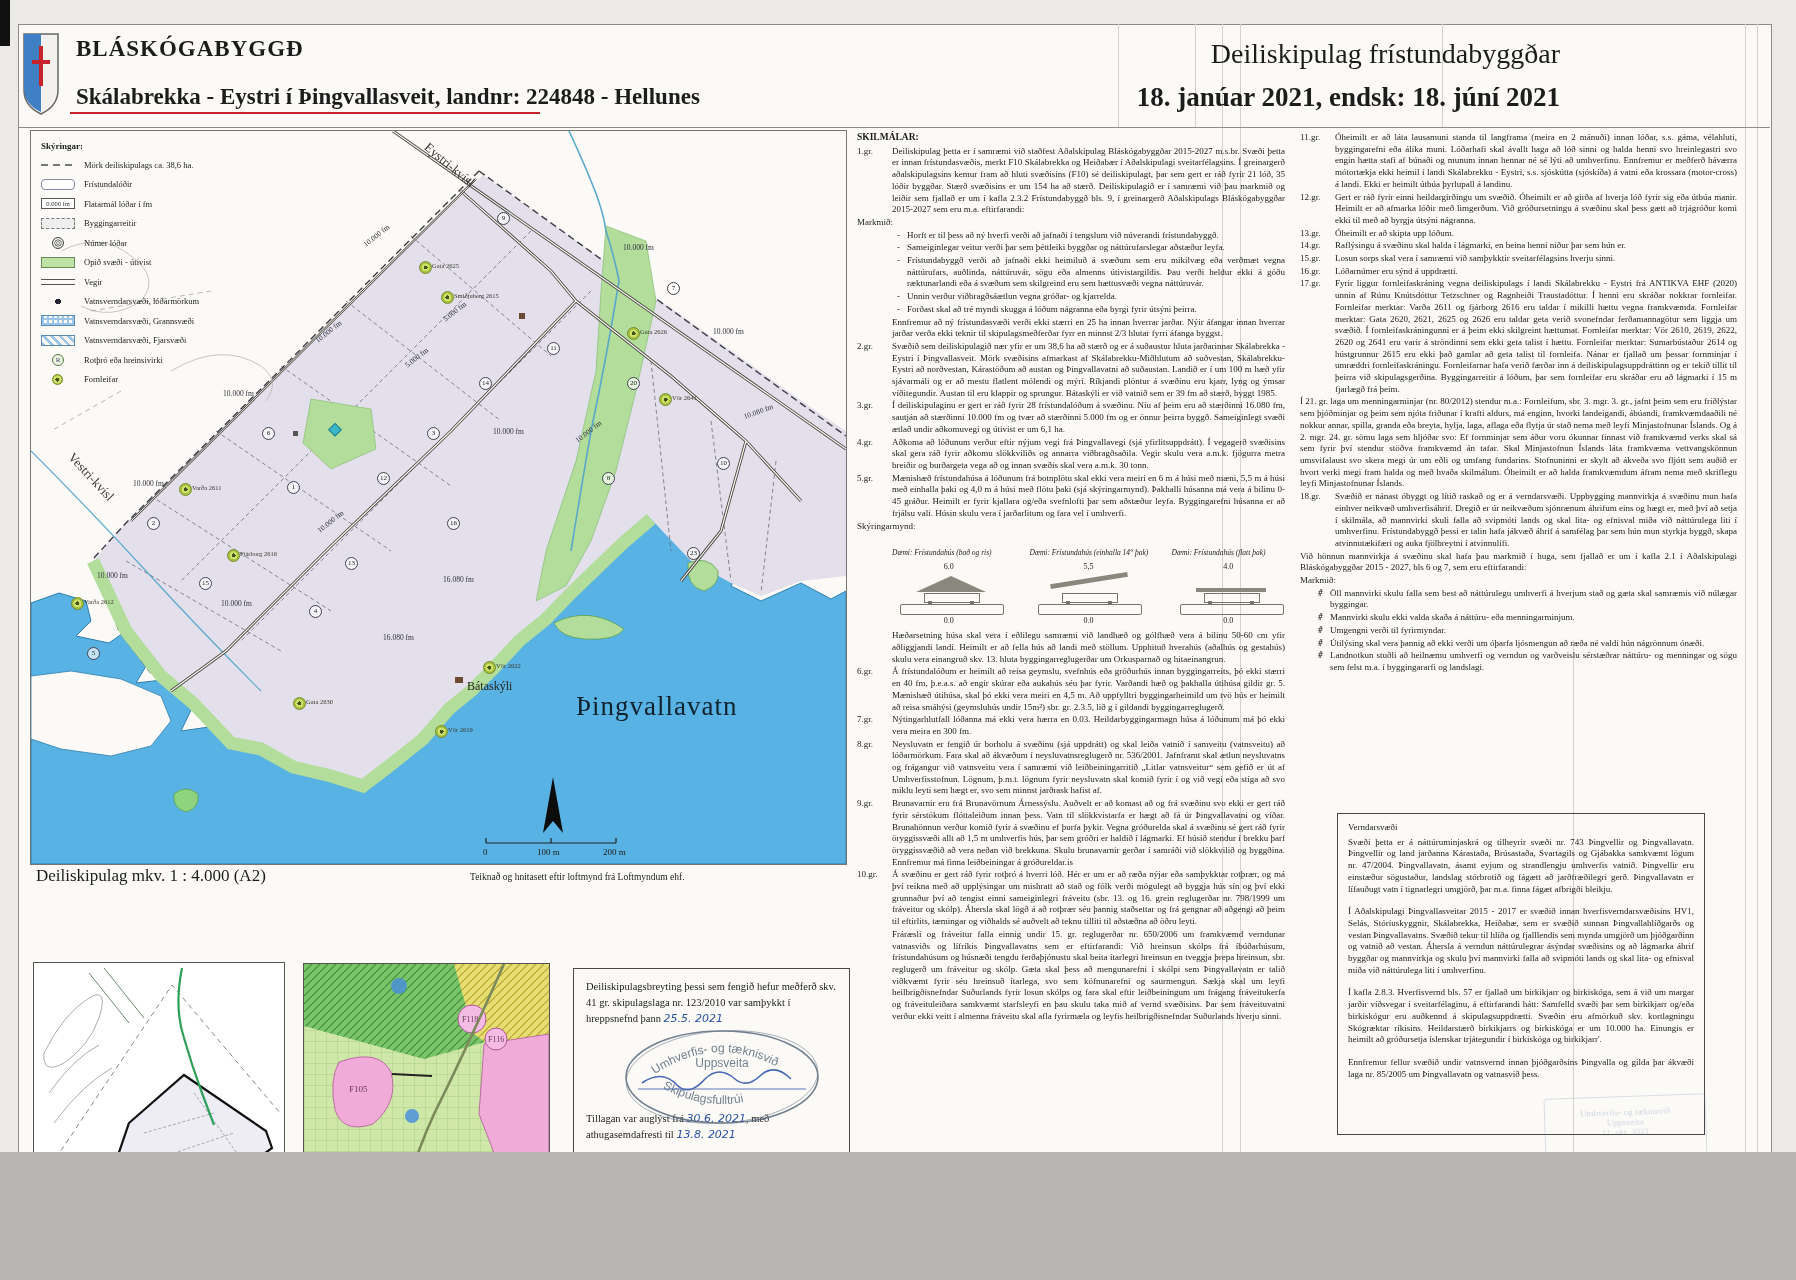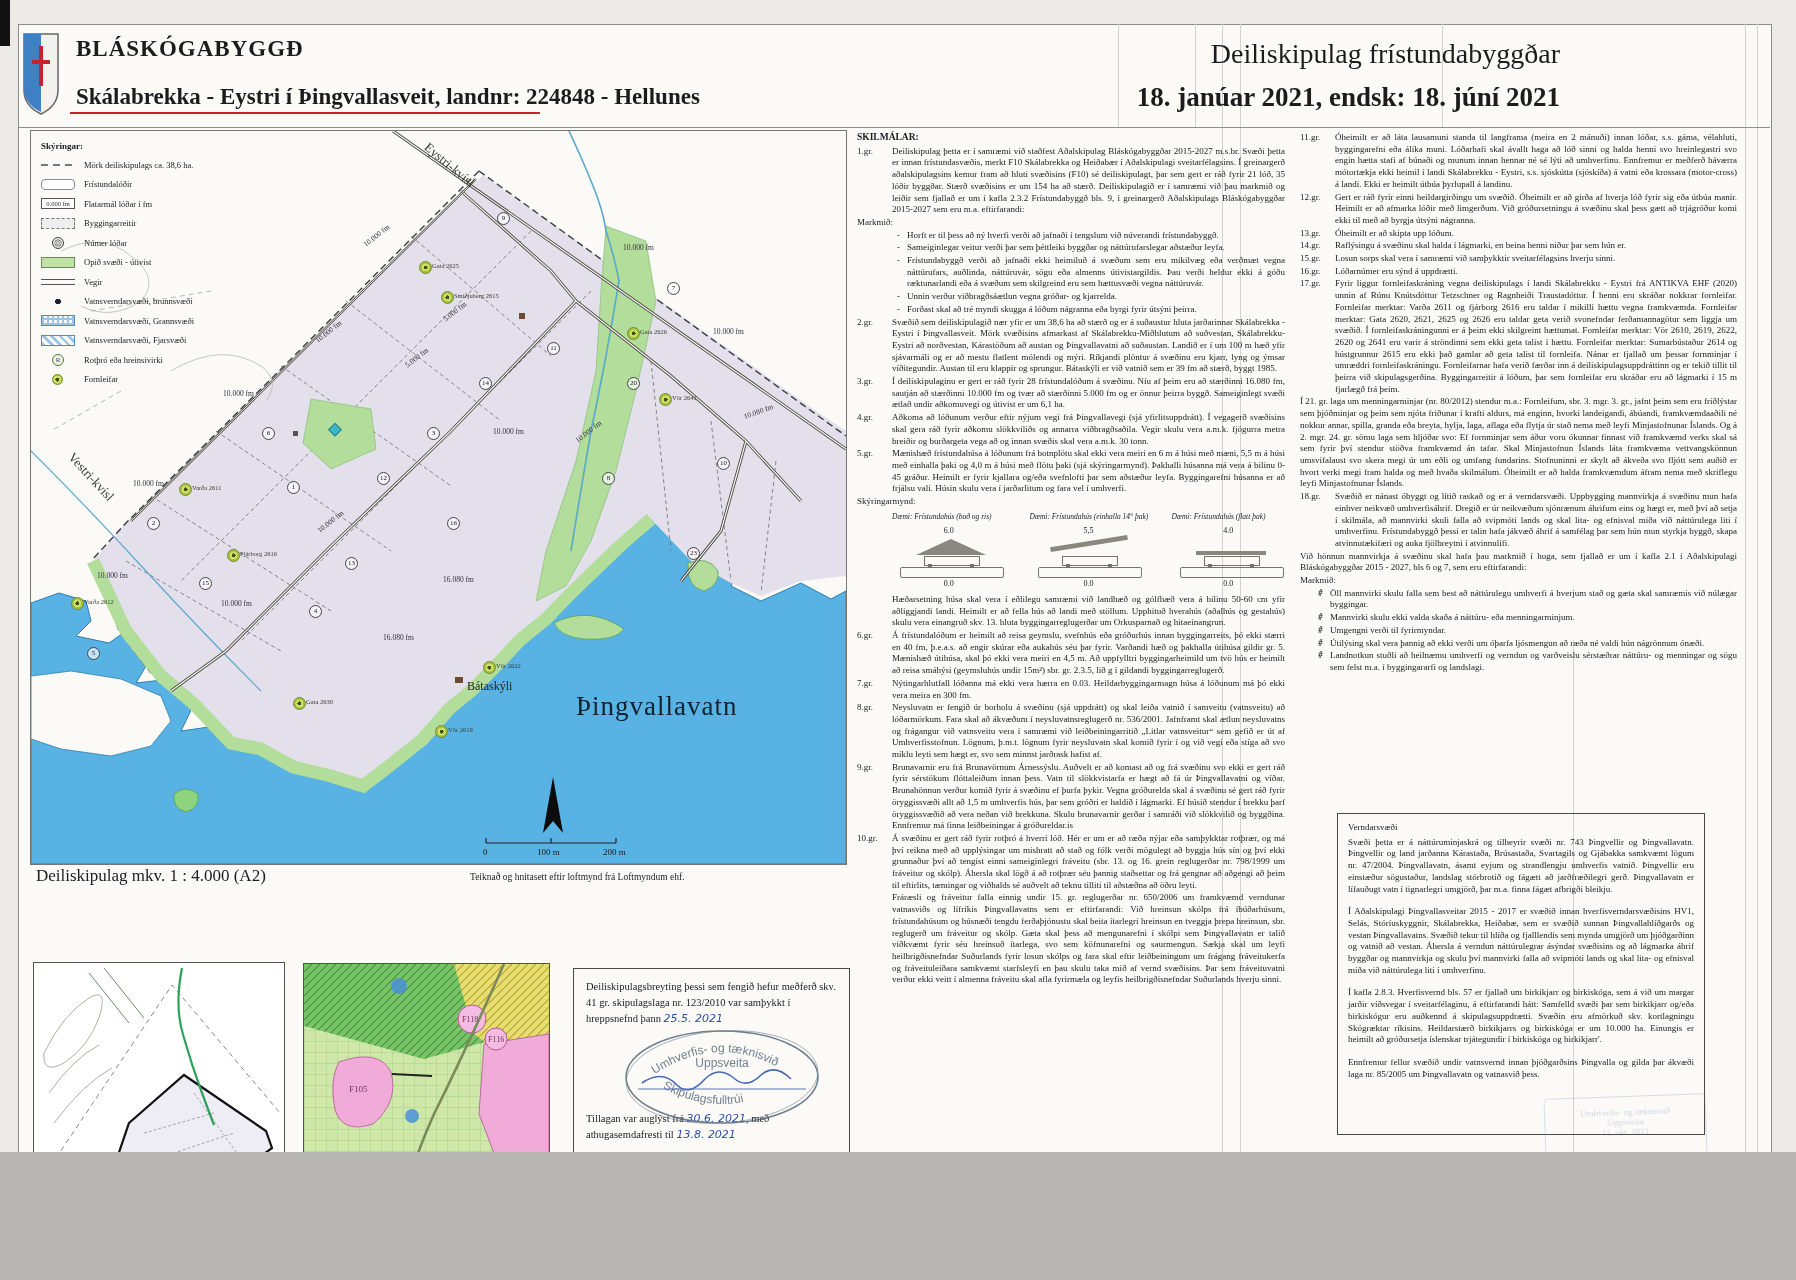--- a/index.html
+++ b/index.html
@@ -76,21 +76,21 @@
   .tb.bullet .bmark{flex:0 0 10px;}
   .tb.hash{display:flex;padding-left:18px;}
   .tb.hash .bmark{flex:0 0 12px;font-family:"DejaVu Sans Mono",monospace;font-size:8px;}
   .tb.plain{padding-left:35px;}
   .tb.plain0{padding-left:0;}
   .bmark:empty,.glabel:empty{display:none;}
   .tb.bullet .gtext,.tb.hash .gtext{flex:1;}
   .terms-heading{font-size:9.5px;font-weight:bold;margin-bottom:2px;}
 
   
-  .figrow{display:flex;gap:24px;padding-left:35px;margin:3px 0 4px 0;}
+  .figrow{display:flex;gap:24px;padding-left:35px;margin:15px 0 4px 0;}
   .fig{width:118px;font-size:7.5px;text-align:center;}
   .fig-cap{font-style:italic;text-align:left;white-space:nowrap;overflow:hidden;margin-bottom:2px;}
   .fig-top{text-align:center;font-size:8px;}
   .fig-draw{position:relative;height:40px;margin-top:1px;}
   .fig .roof{position:absolute;left:24px;top:2px;width:0;height:0;}
   .fig.gable .roof{border-left:35px solid transparent;border-right:35px solid transparent;border-bottom:16px solid #8a887e;}
   .fig.mono .roof{left:20px;top:4px;width:78px;height:5px;background:#8a887e;transform:rotate(-9deg);}
   .fig.flat .roof{left:24px;top:14px;width:70px;height:4px;background:#8a887e;}
   .fig .bod{position:absolute;left:32px;top:19px;width:54px;height:8px;border:1.3px solid #77756b;}
   .fig .base{position:absolute;left:8px;top:30px;width:102px;height:9px;border:1px solid #77756b;border-radius:2px;}
@@ -250,21 +250,21 @@
             <span class="llabel">Opið svæði - útivist</span>
           </div>
 
           <div class="lrow">
             <span class="sym sym-veg"></span>
             <span class="llabel">Vegir</span>
           </div>
 
           <div class="lrow">
             <span class="sym sym-well"></span>
-            <span class="llabel">Vatnsverndarsvæði, brunnsvæði</span>
+            <span class="llabel">Vatnsverndarsvæði, lóðarmörkum</span>
           </div>
 
           <div class="lrow">
             <span class="sym sym-hatch1"></span>
             <span class="llabel">Vatnsverndarsvæði, Grannsvæði</span>
           </div>
 
           <div class="lrow">
             <span class="sym sym-hatch2"></span>
             <span class="llabel">Vatnsverndarsvæði, Fjarsvæði</span>
@@ -429,20 +429,25 @@
           <span class="bmark">-</span>
           <span class="gtext">Unnin verður viðbragðsáætlun vegna gróðar- og kjarrelda.</span>
         </div>
 
         <div class="tb bullet">
 
           <span class="bmark">-</span>
           <span class="gtext">Forðast skal að tré myndi skugga á lóðum nágranna eða byrgi fyrir útsýni þeirra.</span>
         </div>
 
+        <div class="tb plain">
+          
+          
+          <span class="gtext">Ennfremur að ný frístundasvæði verði ekki stærri en 25 ha innan hverrar jarðar. Nýir áfangar innan hverrar jarðar verða ekki teknir til skipulagsmeðferðar fyrr en minnst 2/3 hlutar fyrri áfanga byggst.</span>
+        </div>
 
         <div class="tb gr">
           <span class="glabel">2.gr.</span>
 
           <span class="gtext">Svæðið sem deiliskipulagið nær yfir er um 38,6 ha að stærð og er á suðaustur hluta jarðarinnar Skálabrekka - Eystri í Þingvallasveit. Mörk svæðisins afmarkast af Skálabrekku-Miðhlutum að suðvestan, Skálabrekku-Eystri að norðvestan, Kárastöðum að austan og Þingvallavatni að suðaustan. Landið er í um 100 m hæð yfir sjávarmáli og er að mestu flatlent mólendi og mýri. Ríkjandi plöntur á svæðinu eru kjarr, lyng og ýmsar víðitegundir. Austan til eru klappir og sprungur. Bátaskýli er við vatnið sem er 39 fm að stærð, byggt 1985.</span>
         </div>
 
         <div class="tb gr">
           <span class="glabel">3.gr.</span>
 

